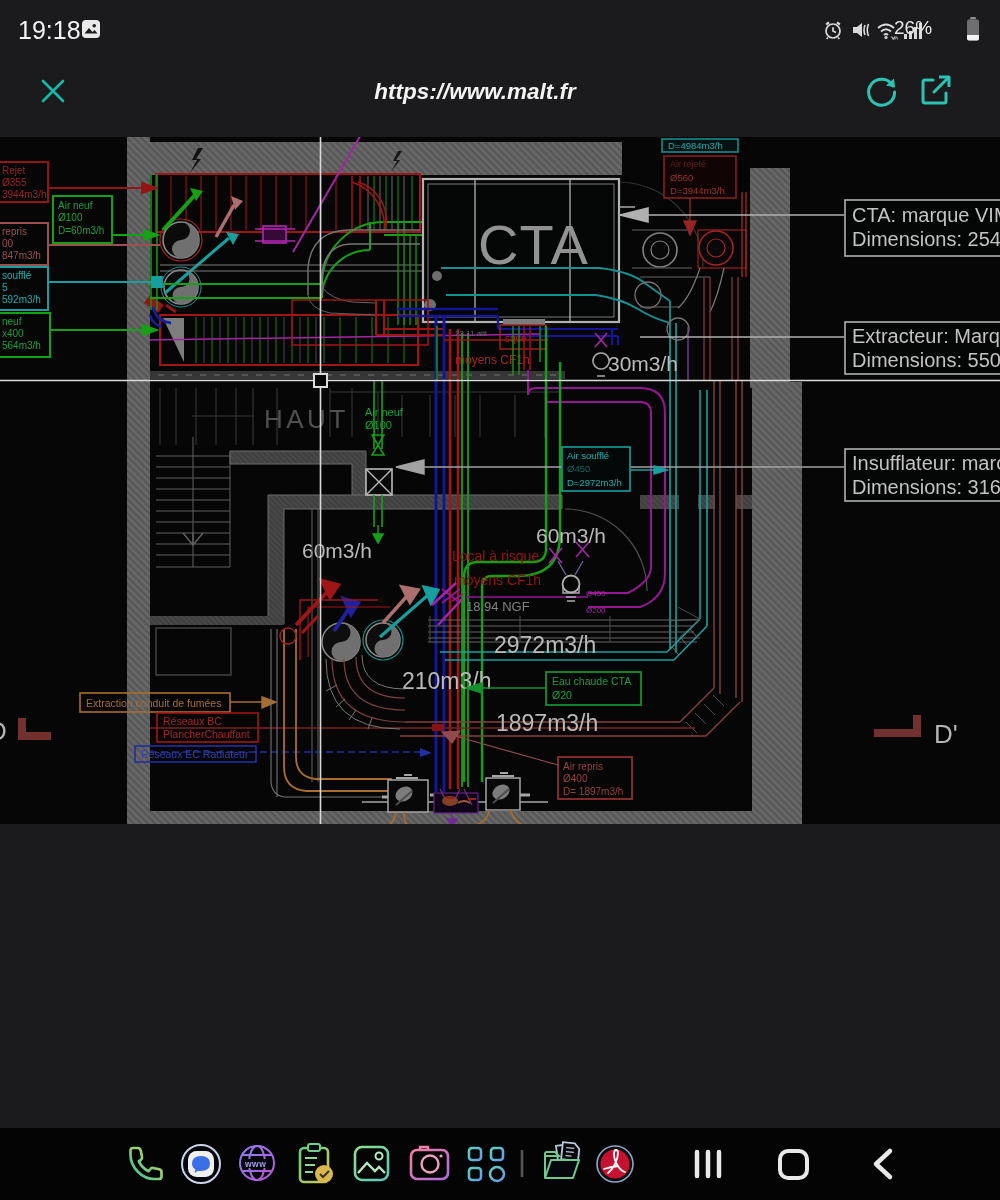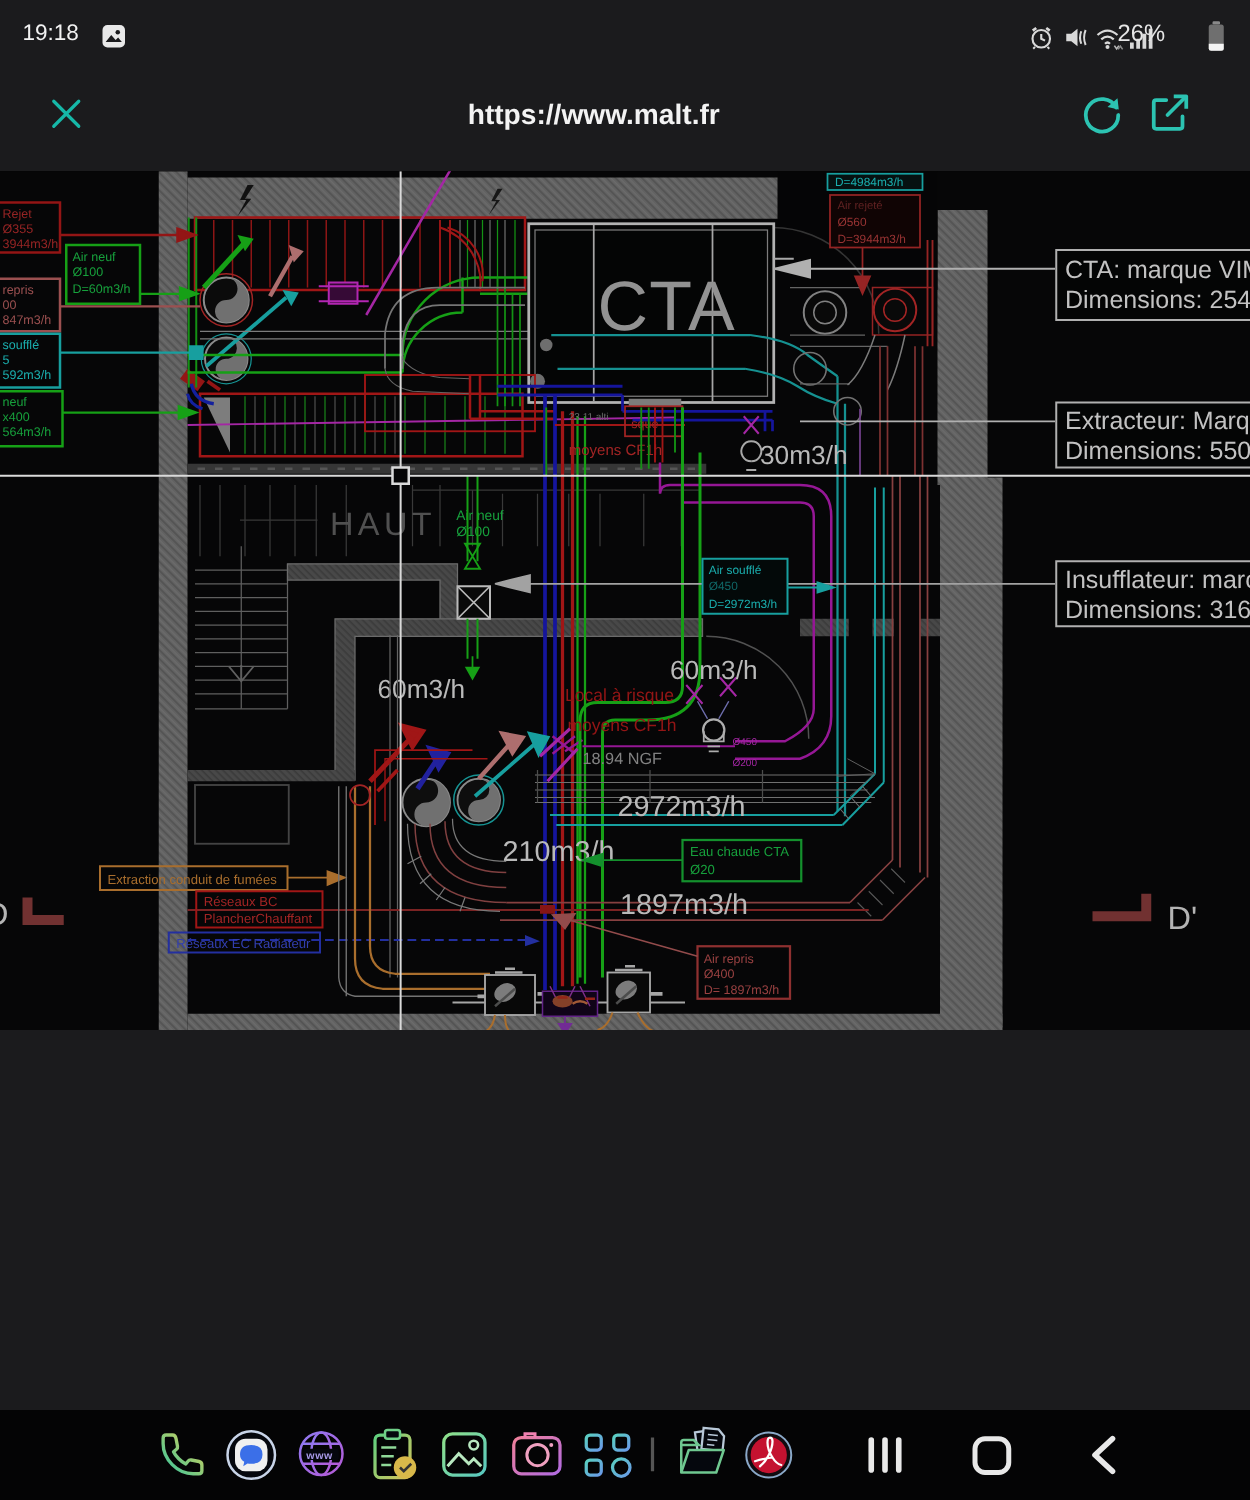--- a/index.html
+++ b/index.html
@@ -3,21 +3,21 @@
 <meta charset="utf-8">
 <style>
   html,body{margin:0;padding:0;width:1000px;height:1200px;background:#000;font-family:"Liberation Sans",sans-serif;overflow:hidden}
   .abs{position:absolute}
 </style>
 </head>
 <body>
 
 <div class="abs" style="left:0;top:0;width:1000px;height:137px;background:#1b1b1d"></div>
 
-<div class="abs" style="left:18px;top:16px;color:#f2f2f2;font-size:18px;">19:18</div>
+<div class="abs" style="left:18px;top:16px;color:#f2f2f2;font-size:25px;">19:18</div>
 
 <svg class="abs" style="left:81px;top:19px" width="20" height="20" viewBox="0 0 20 20">
   <rect x="1" y="1" width="18" height="18" rx="4" fill="#e9e9e9"></rect>
   <circle cx="13.2" cy="6.8" r="1.8" fill="#1b1b1d"></circle>
   <path d="M3.5 14.5 L8 9 L11.5 13 L13.5 11 L16.5 14.5 Z" fill="#1b1b1d"></path>
 </svg>
 
 <svg class="abs" style="left:822px;top:19px" width="22" height="22" viewBox="0 0 22 22">
   <g stroke="#d9d9d9" fill="none" stroke-width="1.7">
     <circle cx="11" cy="12" r="7"></circle>
@@ -55,21 +55,21 @@
 <svg class="abs" style="left:965px;top:16px" width="16" height="26" viewBox="0 0 16 26">
   <rect x="5" y="1" width="6" height="2.5" rx="1" fill="#8a8a8a"></rect>
   <rect x="2" y="3.5" width="12" height="21" rx="2" fill="#6f6f6f"></rect>
   <path d="M2 19 h12 v3.5 a2 2 0 0 1 -2 2 h-8 a2 2 0 0 1 -2 -2 Z" fill="#f4f4f4"></path>
 </svg>
 
 <svg class="abs" style="left:39px;top:77px" width="28" height="28" viewBox="0 0 28 28">
   <path d="M4 4 L24 24 M24 4 L4 24" stroke="#16b8a8" stroke-width="2.6" stroke-linecap="round"></path>
 </svg>
 
-<div class="abs" style="left:0;top:79px;width:950px;text-align:center;color:#f3f3f3;font-size:22.5px;font-weight:bold;">https://www.malt.fr</div>
+<div class="abs" style="left:0;top:79px;width:950px;text-align:center;color:#f3f3f3;font-size:22.5px;font-weight:bold;font-style:italic;">https://www.malt.fr</div>
 
 <svg class="abs" style="left:864px;top:73px" width="36" height="36" viewBox="0 0 36 36">
   <path d="M29 13 A13 13 0 1 0 30.6 19" stroke="#2cc3b2" stroke-width="3" fill="none" stroke-linecap="round"></path>
   <path d="M22 12.5 L31 14.5 L30 5.5 Z" fill="#2cc3b2"></path>
 </svg>
 
 <svg class="abs" style="left:917px;top:73px" width="36" height="36" viewBox="0 0 36 36">
   <path d="M16 7 H8 Q6 7 6 9 V28 Q6 30 8 30 H27 Q29 30 29 28 V20" stroke="#2cc3b2" stroke-width="3" fill="none" stroke-linecap="round"></path>
   <path d="M17 19 L31 5" stroke="#2cc3b2" stroke-width="3" stroke-linecap="round"></path>
   <path d="M22 4 H32 V14" stroke="#2cc3b2" stroke-width="3" fill="none" stroke-linejoin="round"></path>

